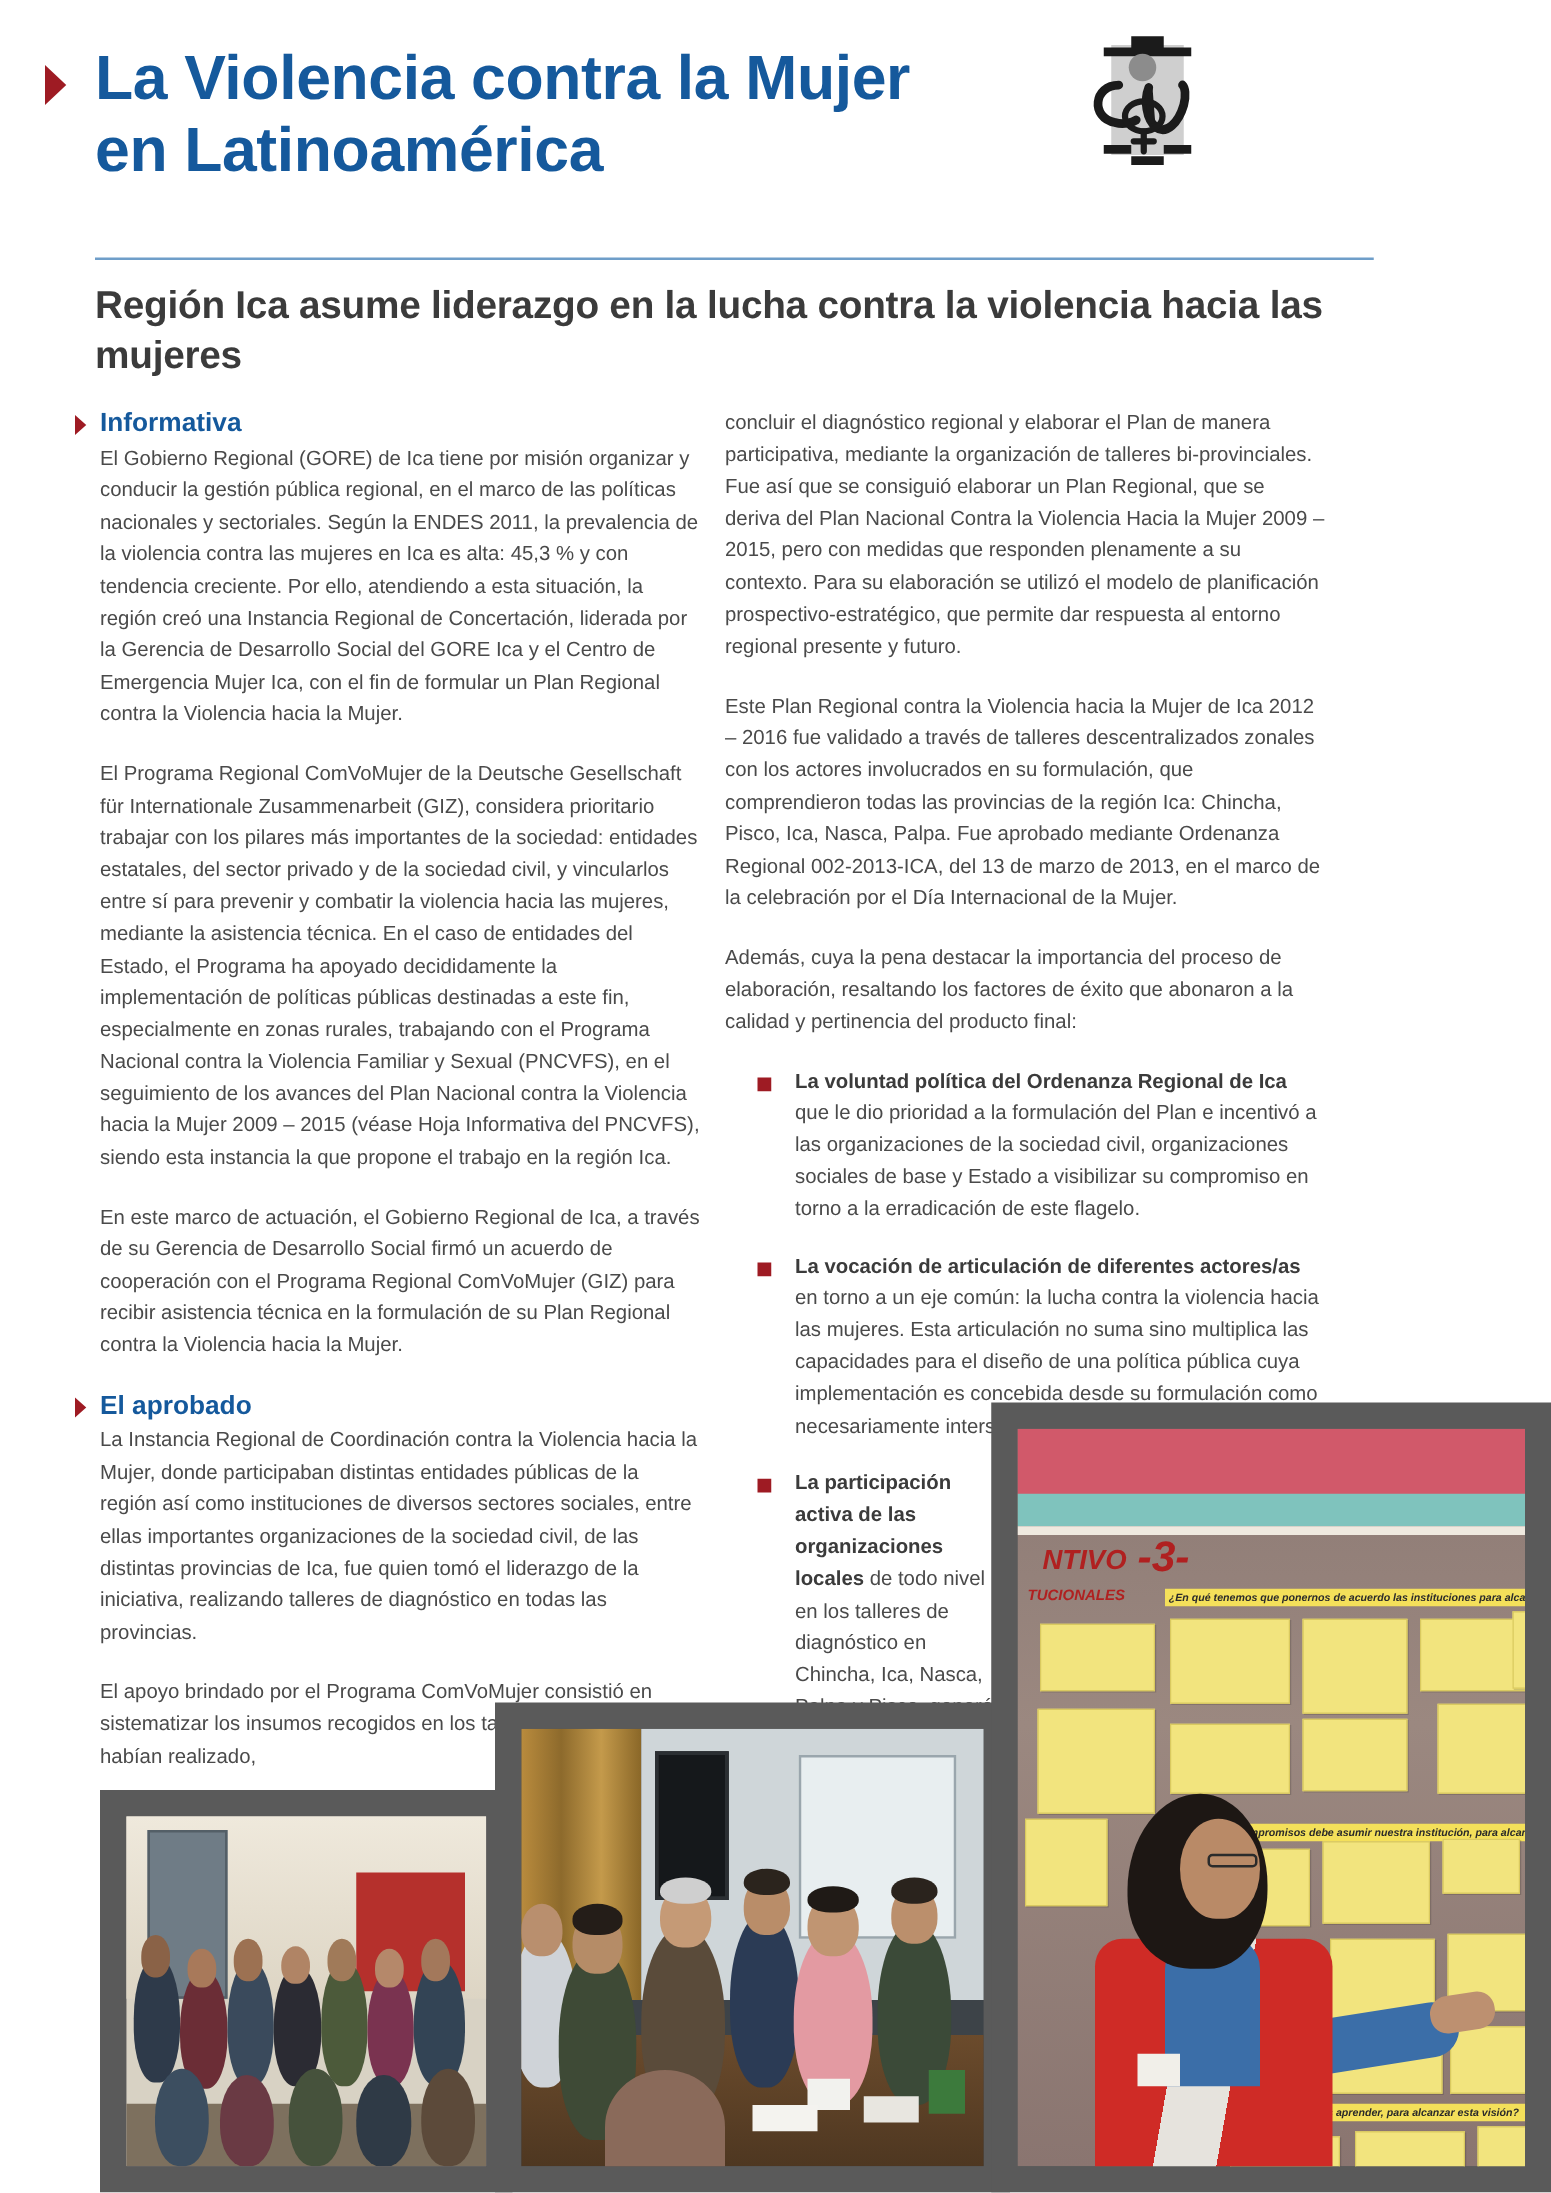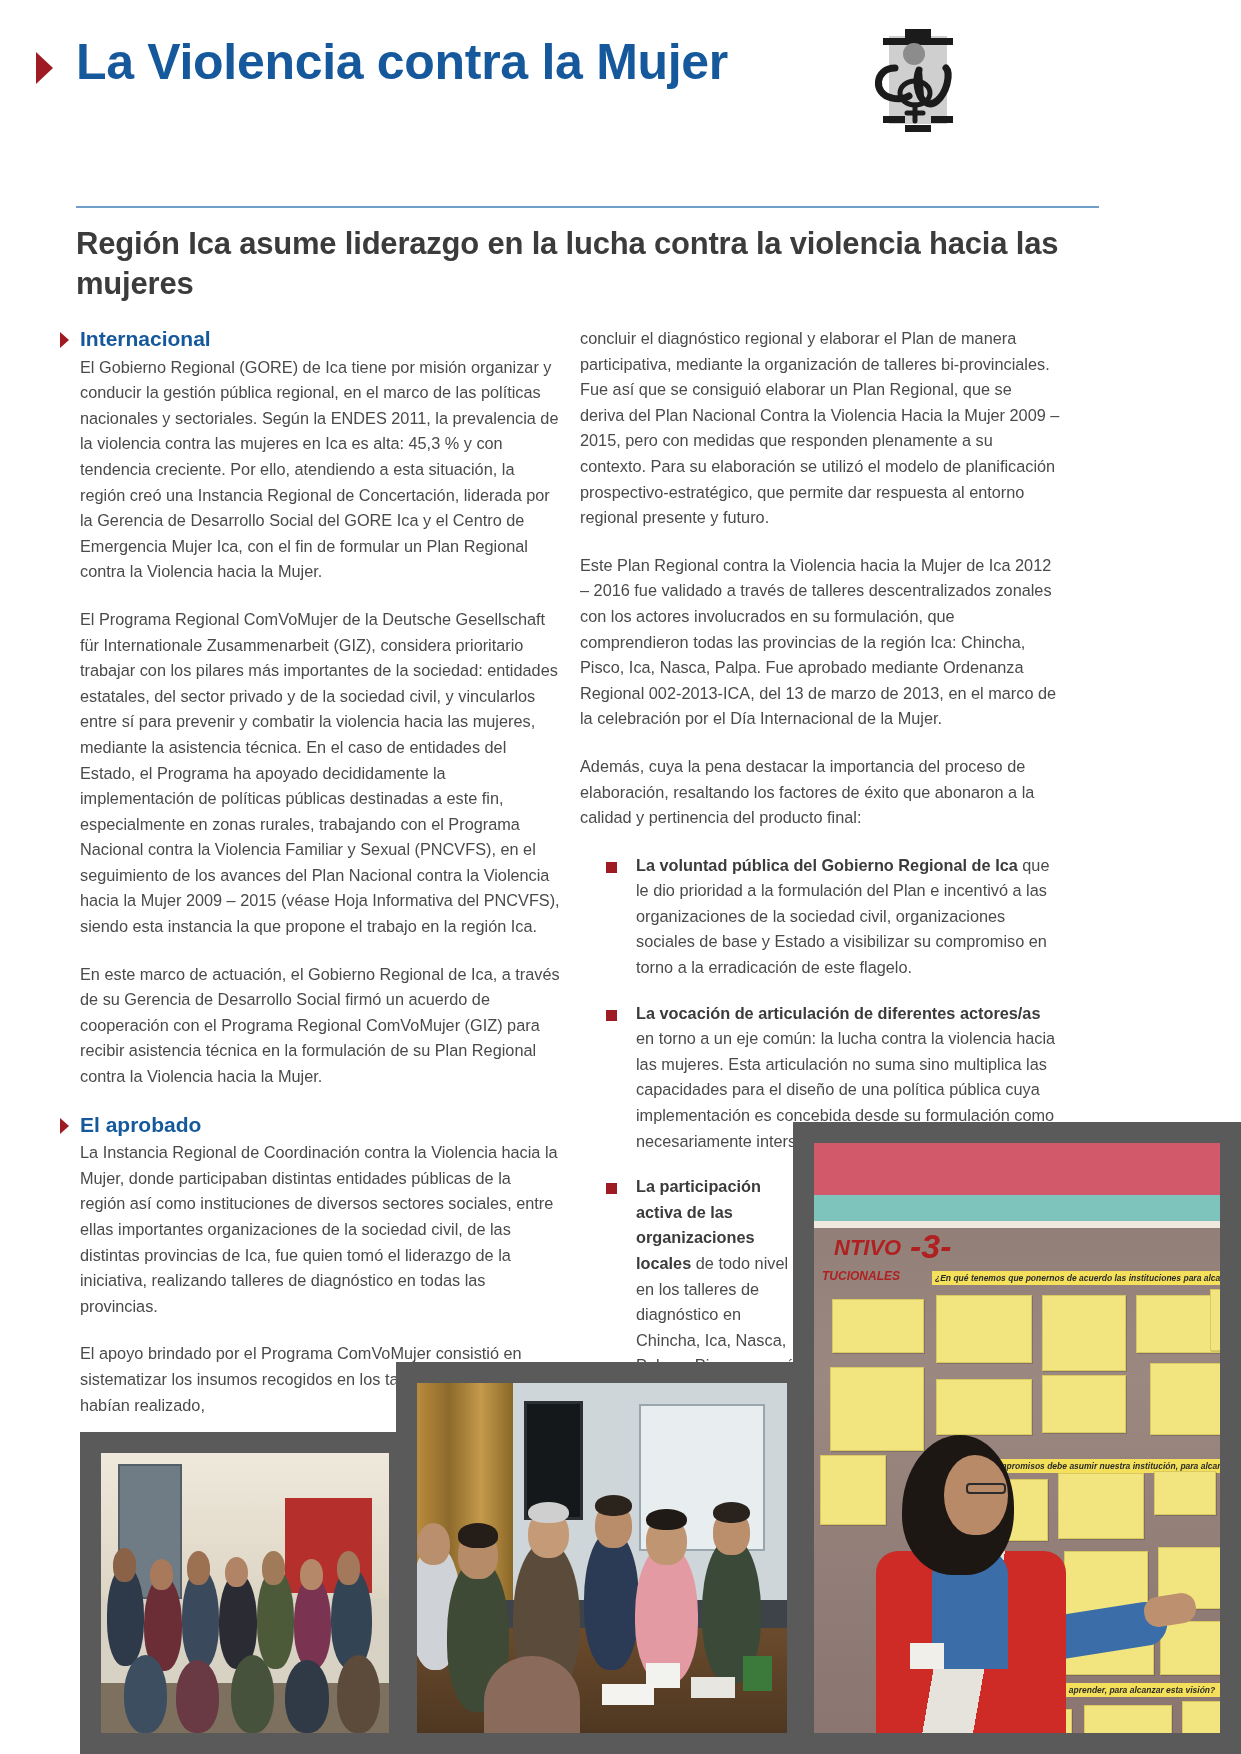--- a/index.html
+++ b/index.html
@@ -269,20 +269,21 @@
 <body>
 
 <div class="page">
 
   <div class="header">
 
     <div class="title-arrow"></div>
 
     <div class="doc-title">
       <div>La Violencia contra la Mujer</div>
+      <div>en Latinoamérica</div>
     </div>
 
     <svg class="logo" viewBox="0 0 118 128">
       <rect x="30" y="18" width="58" height="88" fill="#cfcfcf"></rect>
 
       <path d="M24 20 h22 v-9 h26 v9 h22 v7 h-22 v-0 h-26 v0 h-22 z" fill="#1b1b1b"></path>
       <path d="M24 98 h22 v9 h26 v-9 h22 v7 h-22 v9 h-26 v-9 h-22 z" fill="#1b1b1b"></path>
       <circle cx="55" cy="36" r="11" fill="#8c8c8c"></circle>
 
       <path d="M36 50 C16 50 13 76 33 80 C40 82 47 80 50 78" fill="none" stroke="#1b1b1b" stroke-width="7" stroke-linecap="round"></path>
@@ -296,21 +297,21 @@
 
     <div class="rule"></div>
   </div>
 
   <div class="subtitle">Región Ica asume liderazgo en la lucha contra la violencia hacia las mujeres</div>
 
   <div class="col col-left">
 
     <div class="section-head">
       <span class="head-arrow"></span>
-      <span>Internacional</span>
+      <span>Informativa</span>
     </div>
 
     <p class="body">El Gobierno Regional (GORE) de Ica tiene por misión organizar y conducir la gestión pública regional, en el marco de las políticas nacionales y sectoriales. Según la ENDES 2011, la prevalencia de la violencia contra las mujeres en Ica es alta: 45,3 % y con tendencia creciente. Por ello, atendiendo a esta situación, la región creó una Instancia Regional de Concertación, liderada por la Gerencia de Desarrollo Social del GORE Ica y el Centro de Emergencia Mujer Ica, con el fin de formular un Plan Regional contra la Violencia hacia la Mujer.</p>
     <p class="body">El Programa Regional ComVoMujer de la Deutsche Gesellschaft für Internationale Zusammenarbeit (GIZ), considera prioritario trabajar con los pilares más importantes de la sociedad: entidades estatales, del sector privado y de la sociedad civil, y vincularlos entre sí para prevenir y combatir la violencia hacia las mujeres, mediante la asistencia técnica. En el caso de entidades del Estado, el Programa ha apoyado decididamente la implementación de políticas públicas destinadas a este fin, especialmente en zonas rurales, trabajando con el Programa Nacional contra la Violencia Familiar y Sexual (PNCVFS), en el seguimiento de los avances del Plan Nacional contra la Violencia hacia la Mujer 2009 – 2015 (véase Hoja Informativa del PNCVFS), siendo esta instancia la que propone el trabajo en la región Ica.</p>
     <p class="body">En este marco de actuación, el Gobierno Regional de Ica, a través de su Gerencia de Desarrollo Social firmó un acuerdo de cooperación con el Programa Regional ComVoMujer (GIZ) para recibir asistencia técnica en la formulación de su Plan Regional contra la Violencia hacia la Mujer.</p>
 
     <div class="section-head">
       <span class="head-arrow"></span>
       <span>El aprobado</span>
     </div>
@@ -321,21 +322,21 @@
 
   <div class="col col-right">
 
     <p class="body">concluir el diagnóstico regional y elaborar el Plan de manera participativa, mediante la organización de talleres bi-provinciales. Fue así que se consiguió elaborar un Plan Regional, que se deriva del Plan Nacional Contra la Violencia Hacia la Mujer 2009 – 2015, pero con medidas que responden plenamente a su contexto. Para su elaboración se utilizó el modelo de planificación prospectivo-estratégico, que permite dar respuesta al entorno regional presente y futuro.</p>
     <p class="body">Este Plan Regional contra la Violencia hacia la Mujer de Ica 2012 – 2016 fue validado a través de talleres descentralizados zonales con los actores involucrados en su formulación, que comprendieron todas las provincias de la región Ica: Chincha, Pisco, Ica, Nasca, Palpa. Fue aprobado mediante Ordenanza Regional 002-2013-ICA, del 13 de marzo de 2013, en el marco de la celebración por el Día Internacional de la Mujer.</p>
     <p class="body">Además, cuya la pena destacar la importancia del proceso de elaboración, resaltando los factores de éxito que abonaron a la calidad y pertinencia del producto final:</p>
 
     <ul class="bullets">
       <li>
         <span class="sq"></span>
-        <b>La voluntad pública del Gobierno Regional de Ica</b><span> que le dio prioridad a la formulación del Plan e incentivó a las organizaciones de la sociedad civil, organizaciones sociales de base y Estado a visibilizar su compromiso en torno a la erradicación de este flagelo.</span>
+        <b>La voluntad política del Ordenanza Regional de Ica</b><span> que le dio prioridad a la formulación del Plan e incentivó a las organizaciones de la sociedad civil, organizaciones sociales de base y Estado a visibilizar su compromiso en torno a la erradicación de este flagelo.</span>
       </li>
       <li>
         <span class="sq"></span>
         <b>La vocación de articulación de diferentes actores/as</b><span> en torno a un eje común: la lucha contra la violencia hacia las mujeres. Esta articulación no suma sino multiplica las capacidades para el diseño de una política pública cuya implementación es concebida desde su formulación como necesariamente intersectorial para ser exitosa.</span>
       </li>
       <li class="narrow">
         <span class="sq"></span>
         <b>La participación activa de las organizaciones locales</b><span> de todo nivel en los talleres de diagnóstico en Chincha, Ica, Nasca, Palpa y Pisco, generó</span>
       </li>
     </ul>

